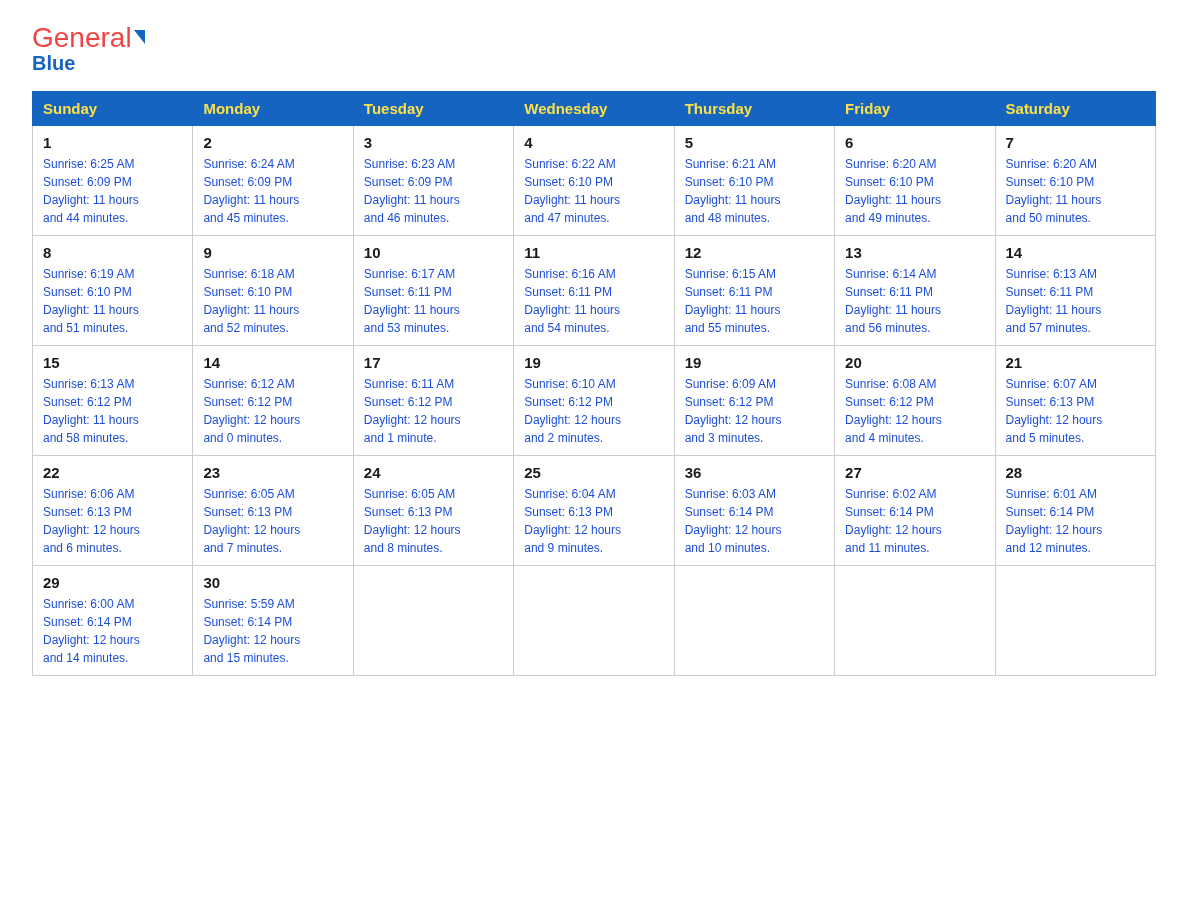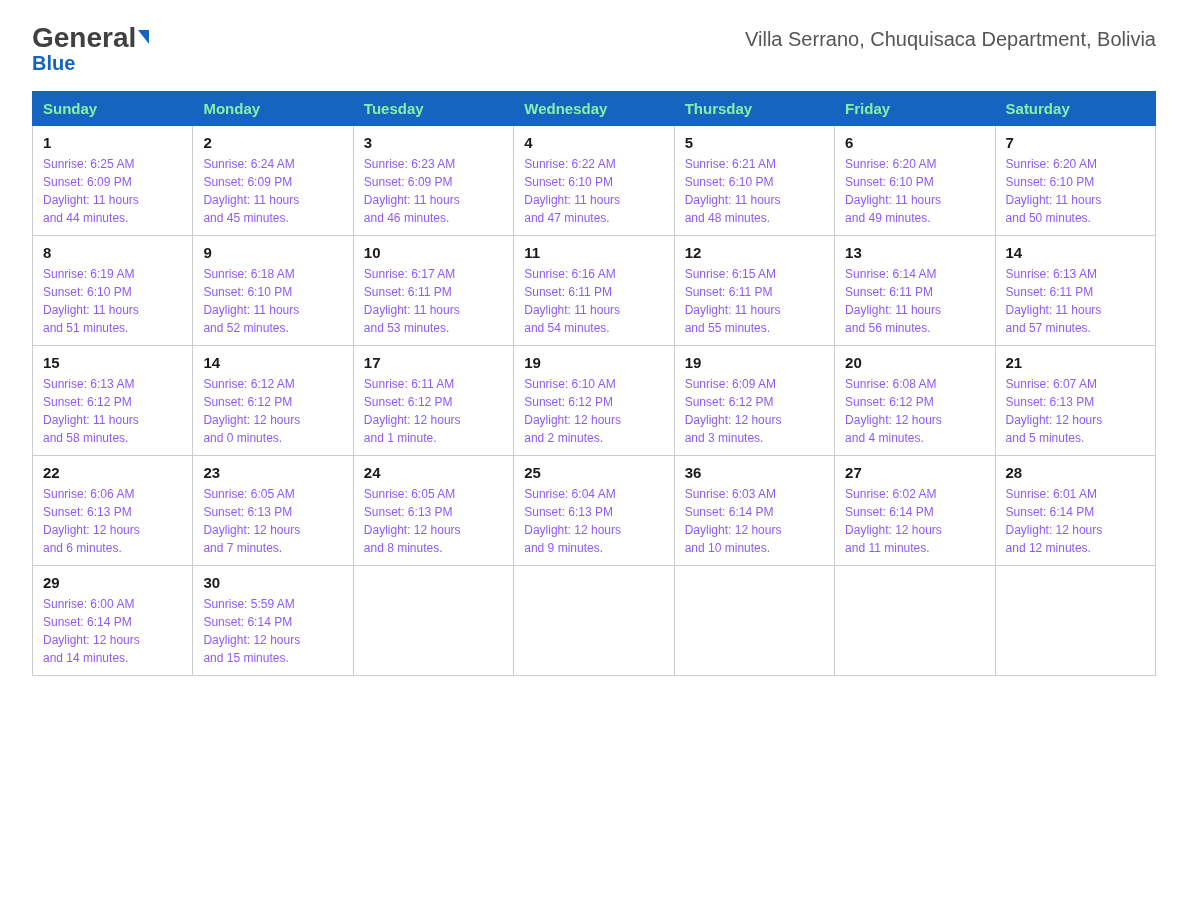--- a/index.html
+++ b/index.html
@@ -16,22 +16,22 @@
       align-items: flex-start;
       margin-bottom: 16px;
     }
     .logo {
       display: flex;
       flex-direction: column;
       align-items: flex-start;
     }
     .logo-text {
       font-size: 28px;
-      font-weight: bold;
-      color: #404040;
+      font-weight: normal;
+      color: #ef4444;
       line-height: 1;
     }
     .logo-line {
       display: flex;
       align-items: center;
     }
     .logo-blue-text {
       color: #1565c0;
       font-size: 20px;
       font-weight: bold;
@@ -50,21 +50,21 @@
       color: #555555;
       margin-top: 4px;
     }
     .calendar-table {
       width: 100%;
       border-collapse: collapse;
       margin-top: 8px;
     }
     .calendar-table th {
       background-color: #1565c0;
-      color: #86efac;
+      color: #fde047;
       font-size: 15px;
       font-weight: bold;
       padding: 8px 10px;
       text-align: left;
       border: 1px solid #1565c0;
     }
     .calendar-table td {
       vertical-align: top;
       padding: 8px 10px;
       border: 1px solid #cccccc;
@@ -75,21 +75,21 @@
       background-color: #ffffff;
     }
     .day-number {
       font-size: 15px;
       font-weight: bold;
       color: #1a1a1a;
       margin-bottom: 4px;
     }
     .day-info {
       font-size: 12px;
-      color: #8b5cf6;
+      color: #1d4ed8;
       line-height: 1.5;
     }
     .empty-cell {
       background-color: #f9f9f9;
     }
     .row-separator {
       border-top: 2px solid #1565c0;
     }
   </style>
 </head>
@@ -99,21 +99,20 @@
   <div class="logo">
     <div class="logo-line">
       <span class="logo-text">General</span>
       <span style="display:inline-block; width:0; height:0; border-left:11px solid transparent; border-right:0px solid transparent; border-top:14px solid #1565c0; margin-left:2px; margin-bottom:2px;"></span>
     </div>
     <div class="logo-line">
       <span class="logo-blue-text">Blue</span>
     </div>
   </div>
   <div class="title-section">
-    <div class="location-title">Villa Serrano, Chuquisaca Department, Bolivia</div>
   </div>
 </div>
 
 <table class="calendar-table">
   <thead>
     <tr>
       <th>Sunday</th>
       <th>Monday</th>
       <th>Tuesday</th>
       <th>Wednesday</th>

